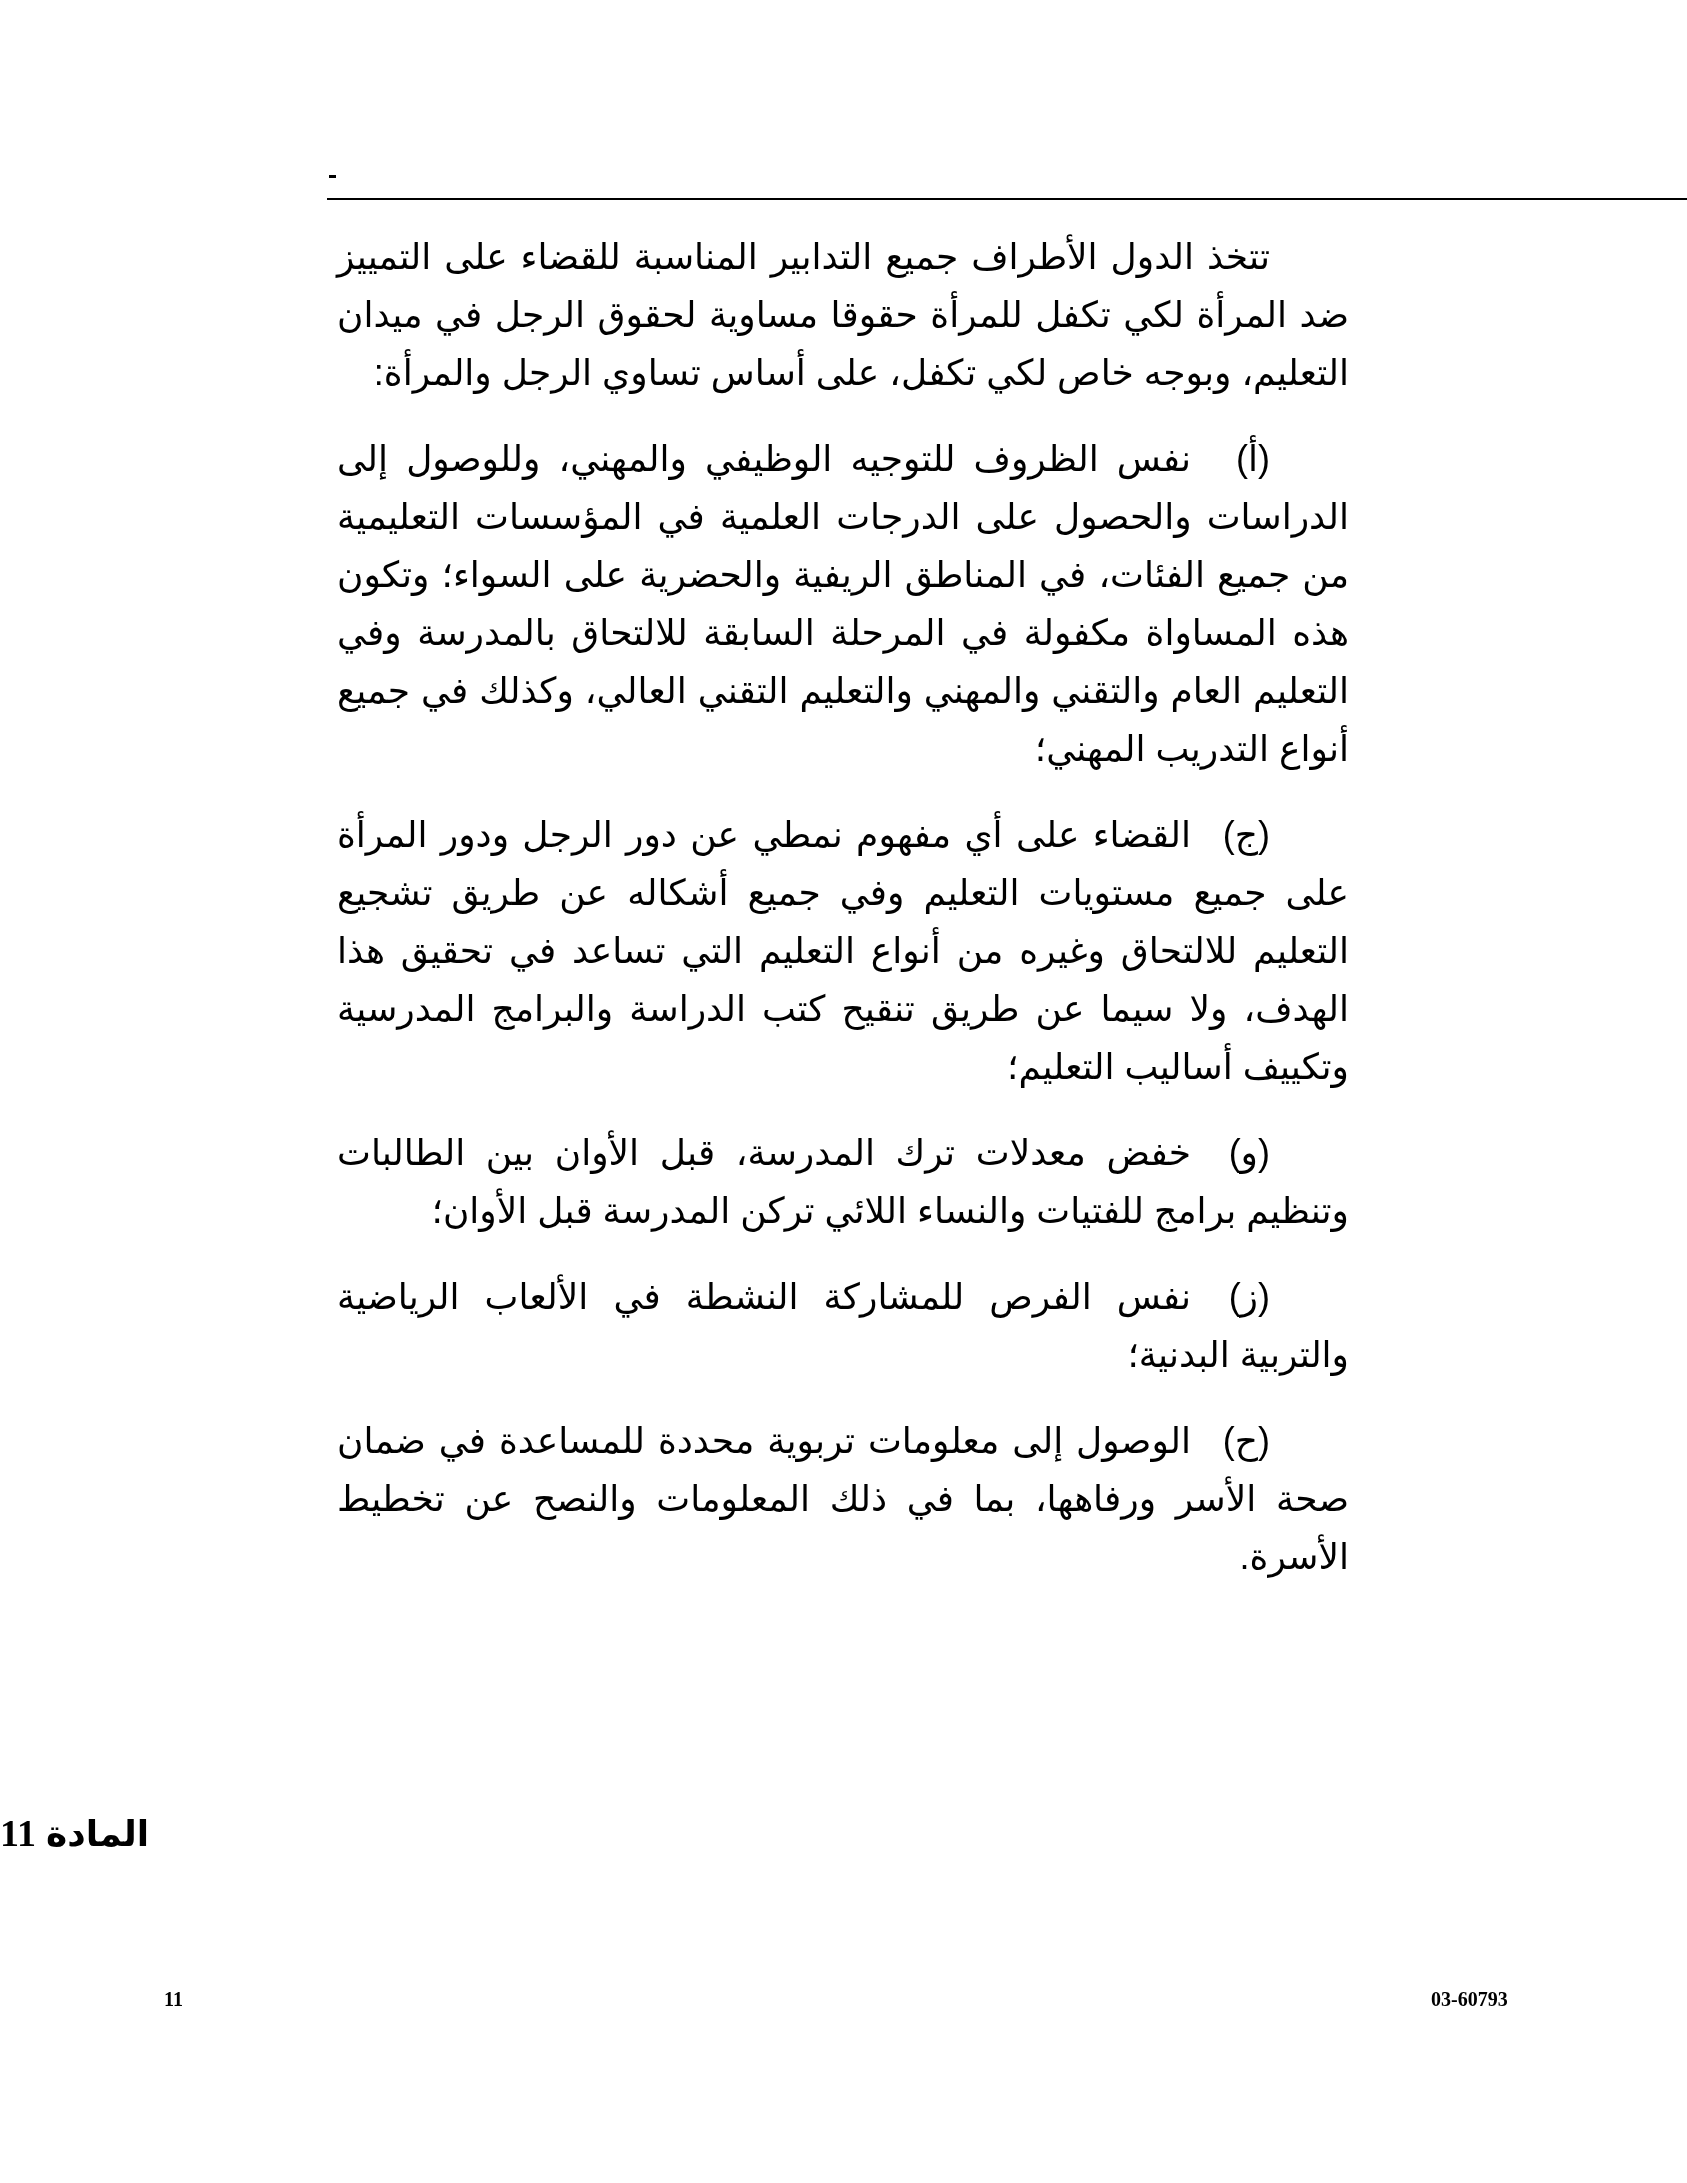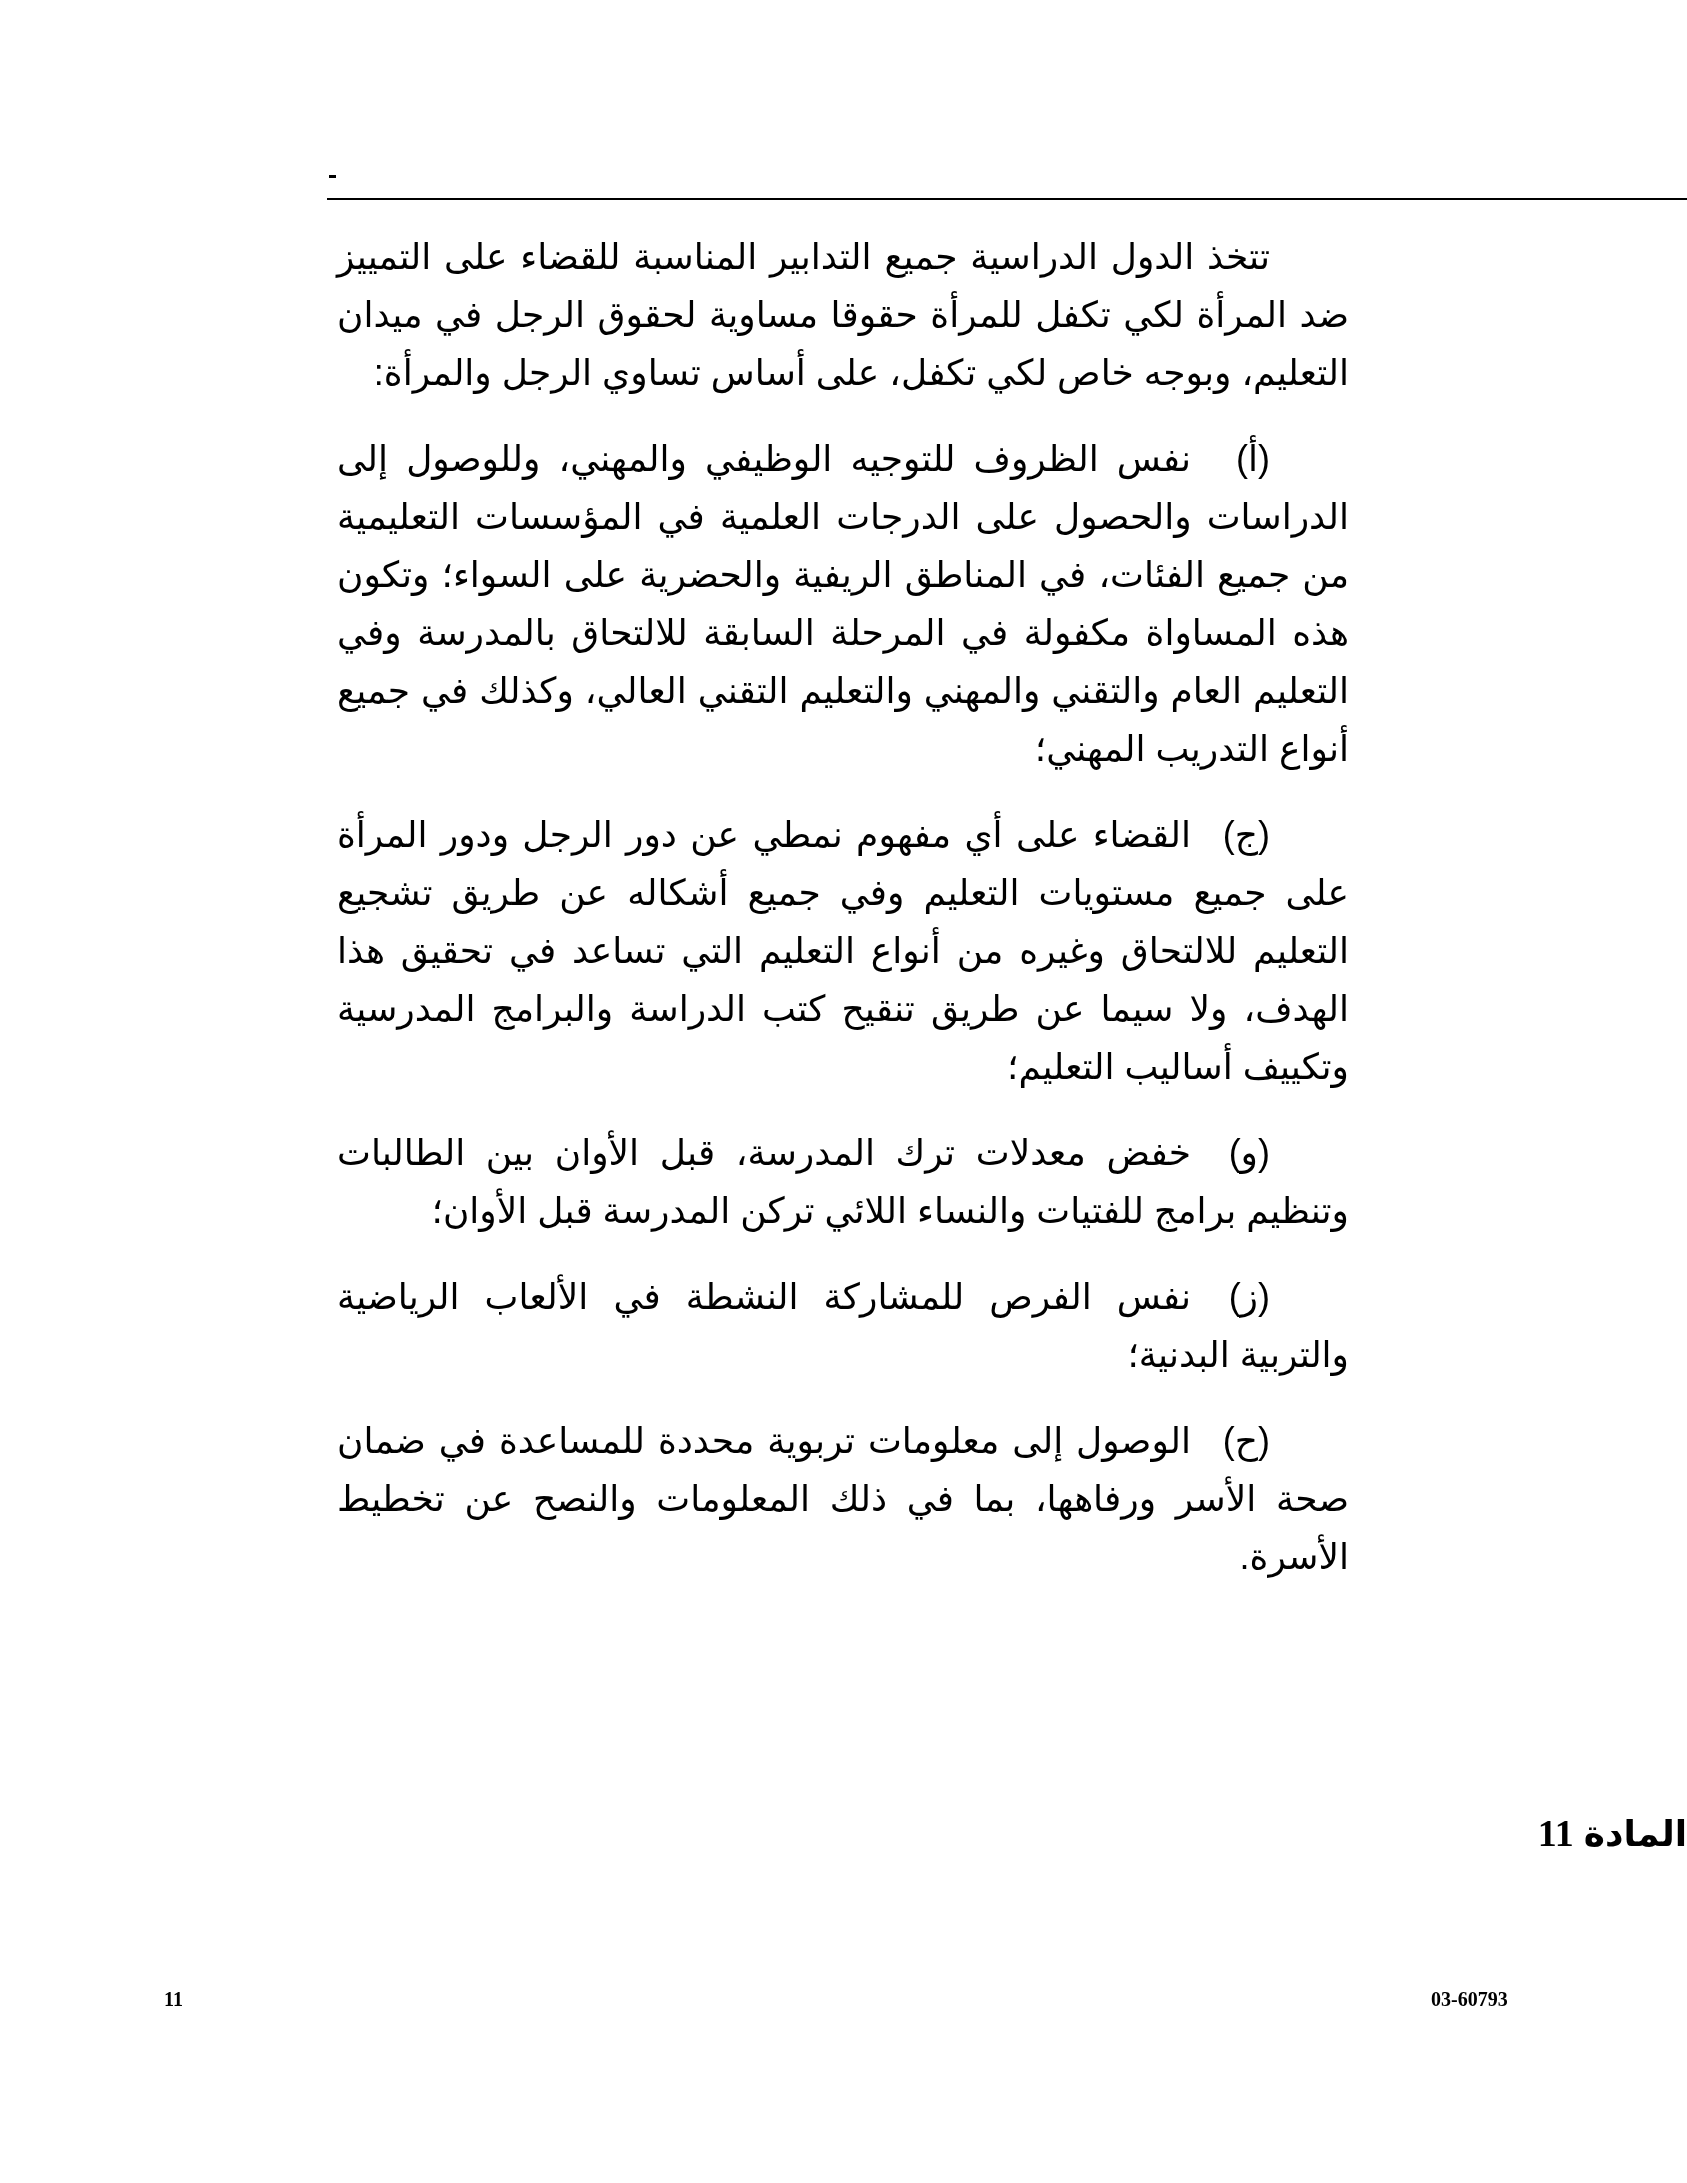--- a/index.html
+++ b/index.html
@@ -17,39 +17,39 @@
     .content {
       position: absolute; left: 337px; top: 228px; width: 1012px;
       direction: rtl; text-align: justify; text-align-last: right;
       font-size: 36px; line-height: 58px;
     }
     .para { margin: 0 0 28px 0; }
     .para.intro { text-indent: 79px; }
     .para.item { text-indent: 79px; }
     .item-label { display: inline-block; min-width: 79px; text-indent: 0; }
     .article-heading {
-      position: absolute; left: 0; width: 1687px; top: 1811px; text-align: right;
+      position: absolute; left: 0; width: 1687px; top: 1811px; text-align: left;
       font-size: 36px; font-weight: bold; direction: rtl;
     }
     .article-heading .num { font-family: "Liberation Serif", serif; font-size: 38px; }
     .footer-left, .footer-right {
       position: absolute; top: 1988px; font-family: "Liberation Serif", "DejaVu Serif", serif;
       font-weight: bold; font-size: 20px;
     }
     .footer-left { left: 164px; }
     .footer-right { left: 1431px; font-weight: bold; }
   </style>
 </head>
 <body>
 
 <div class="top-mark"></div>
 <div class="header-rule"></div>
 
 <div class="content">
-  <p class="para intro">تتخذ الدول الدراسية جميع التدابير المناسبة للقضاء على التمييز ضد المرأة لكي تكفل للمرأة حقوقا مساوية لحقوق الرجل في ميدان التعليم، وبوجه خاص لكي تكفل، على أساس تساوي الرجل والمرأة:</p>
+  <p class="para intro">تتخذ الدول الأطراف جميع التدابير المناسبة للقضاء على التمييز ضد المرأة لكي تكفل للمرأة حقوقا مساوية لحقوق الرجل في ميدان التعليم، وبوجه خاص لكي تكفل، على أساس تساوي الرجل والمرأة:</p>
 
   <p class="para item">
     <span class="item-label">(أ)</span><span>نفس الظروف للتوجيه الوظيفي والمهني، وللوصول إلى الدراسات والحصول على الدرجات العلمية في المؤسسات التعليمية من جميع الفئات، في المناطق الريفية والحضرية على السواء؛ وتكون هذه المساواة مكفولة في المرحلة السابقة للالتحاق بالمدرسة وفي التعليم العام والتقني والمهني والتعليم التقني العالي، وكذلك في جميع أنواع التدريب المهني؛</span>
   </p>
   <p class="para item">
     <span class="item-label">(ج)</span><span>القضاء على أي مفهوم نمطي عن دور الرجل ودور المرأة على جميع مستويات التعليم وفي جميع أشكاله عن طريق تشجيع التعليم للالتحاق وغيره من أنواع التعليم التي تساعد في تحقيق هذا الهدف، ولا سيما عن طريق تنقيح كتب الدراسة والبرامج المدرسية وتكييف أساليب التعليم؛</span>
   </p>
   <p class="para item">
     <span class="item-label">(و)</span><span>خفض معدلات ترك المدرسة، قبل الأوان بين الطالبات وتنظيم برامج للفتيات والنساء اللائي تركن المدرسة قبل الأوان؛</span>
   </p>

